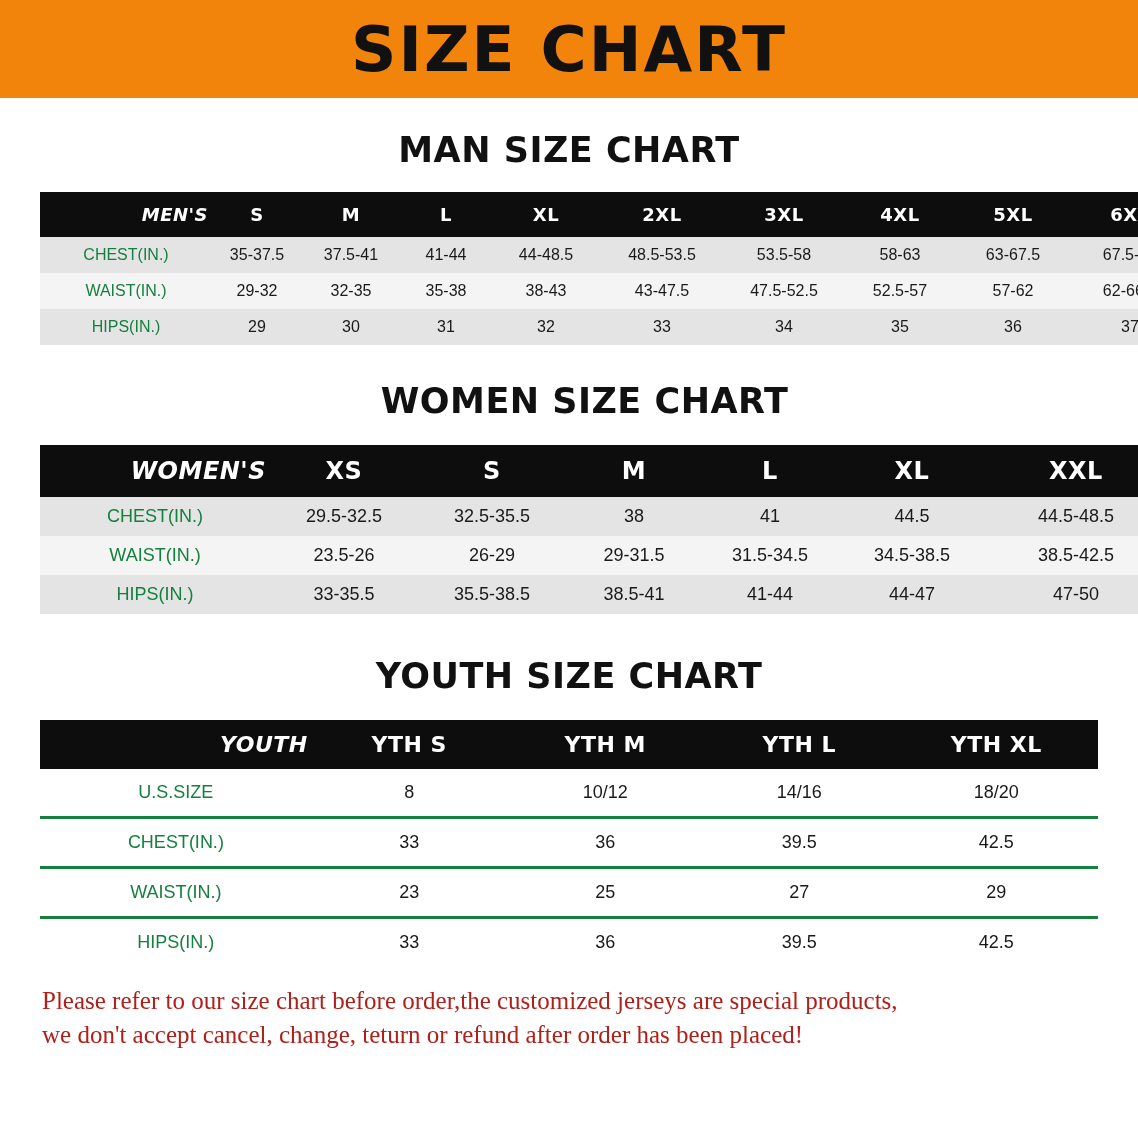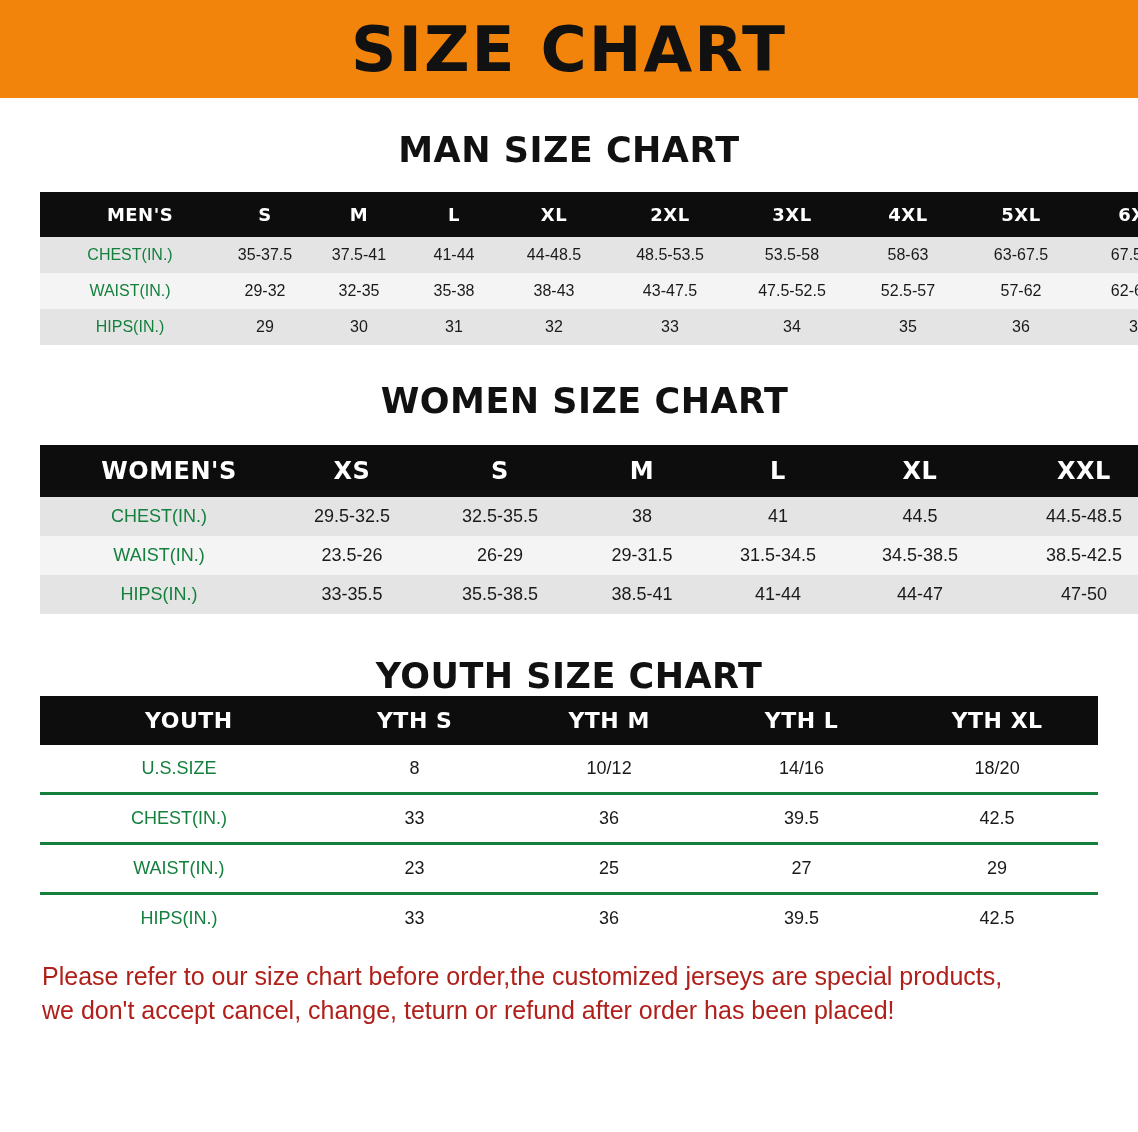--- a/index.html
+++ b/index.html
@@ -54,20 +54,21 @@
   }
   .title-women {
     font-size: 35px;
     margin-top: 36px;
     margin-bottom: 24px;
     padding-left: 31px;
   }
   .title-youth {
     font-size: 35px;
     margin-top: 42px;
+    margin-bottom: 24px;
   }
 
   
   .table-wrap {
     padding: 0 40px;
   }
   table {
     width: 1058px;
     border-collapse: collapse;
     table-layout: fixed;
@@ -76,23 +77,24 @@
     background: #0d0d0d;
     color: #ffffff;
     font-family: "DejaVu Sans", sans-serif;
     font-weight: bold;
     font-size: 19px;
     padding: 12px 4px;
     text-align: center;
     letter-spacing: 0.5px;
   }
   thead th.rowhead {
-    text-align: center;
-    padding-left: 24px;
+    text-align: right;
+    padding-left: 16px;
     font-size: 22px;
+    font-style: italic;
   }
   tbody td {
     font-family: "Liberation Sans", sans-serif;
     font-size: 17px;
     color: #1a1a1a;
     text-align: center;
     padding: 9px 2px;
   }
   tbody td.rowhead {
     text-align: center;
@@ -130,21 +132,21 @@
   
   .note {
     margin-top: 18px;
     padding: 0 42px;
     color: #B0201A;
     font-family: "Liberation Sans", sans-serif;
     font-size: 25px;
     line-height: 1.35;
     text-align: left;
   }
-  .note div { white-space: nowrap; }
+  .note div { white-space: nowrap; font-family: Liberation Serif, serif; }
 </style>
 </head>
 <body>
 
 <div class="page">
 
   <div class="banner">
     <div class="banner-title">SIZE CHART</div>
   </div>
 

